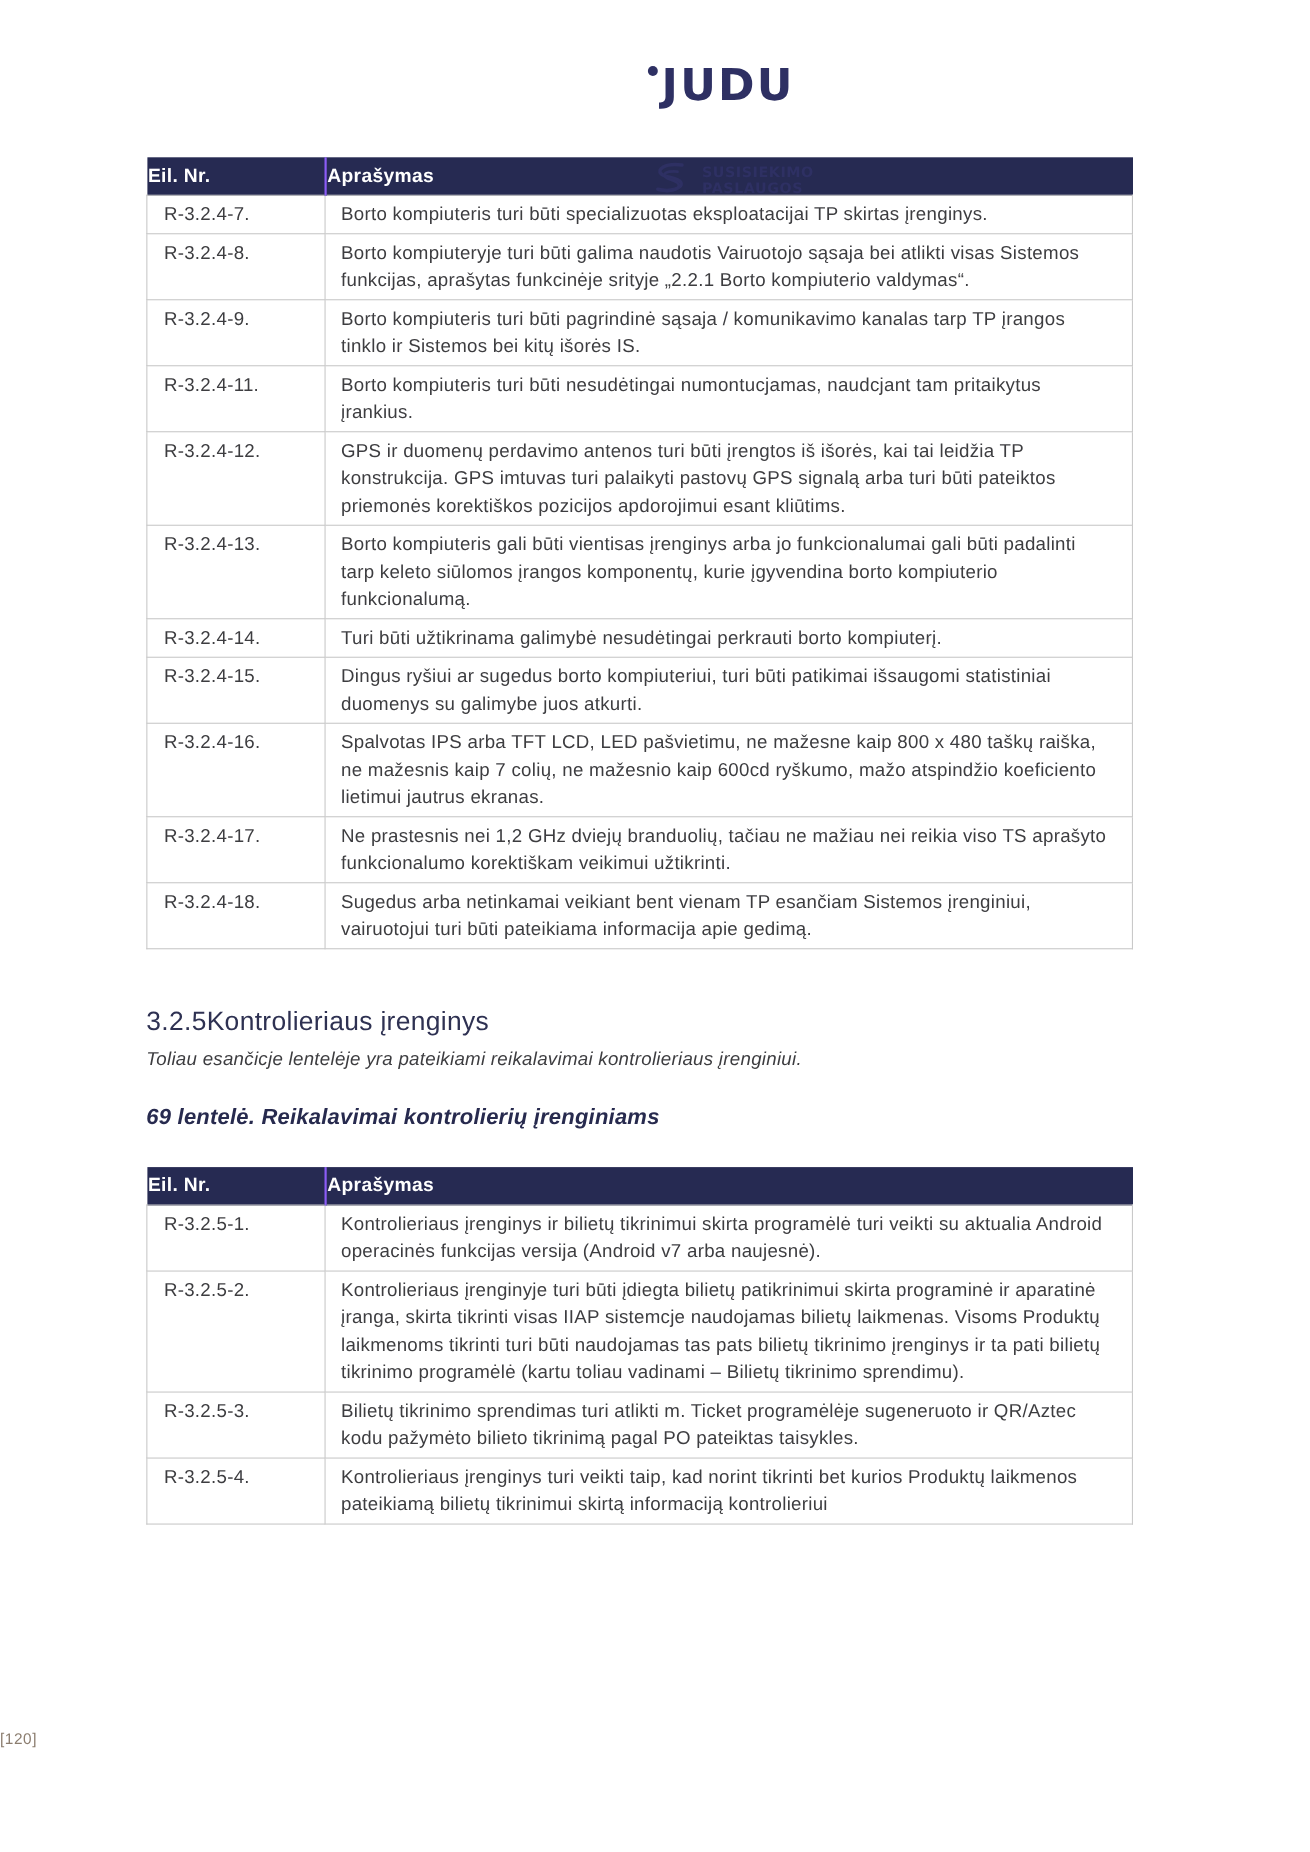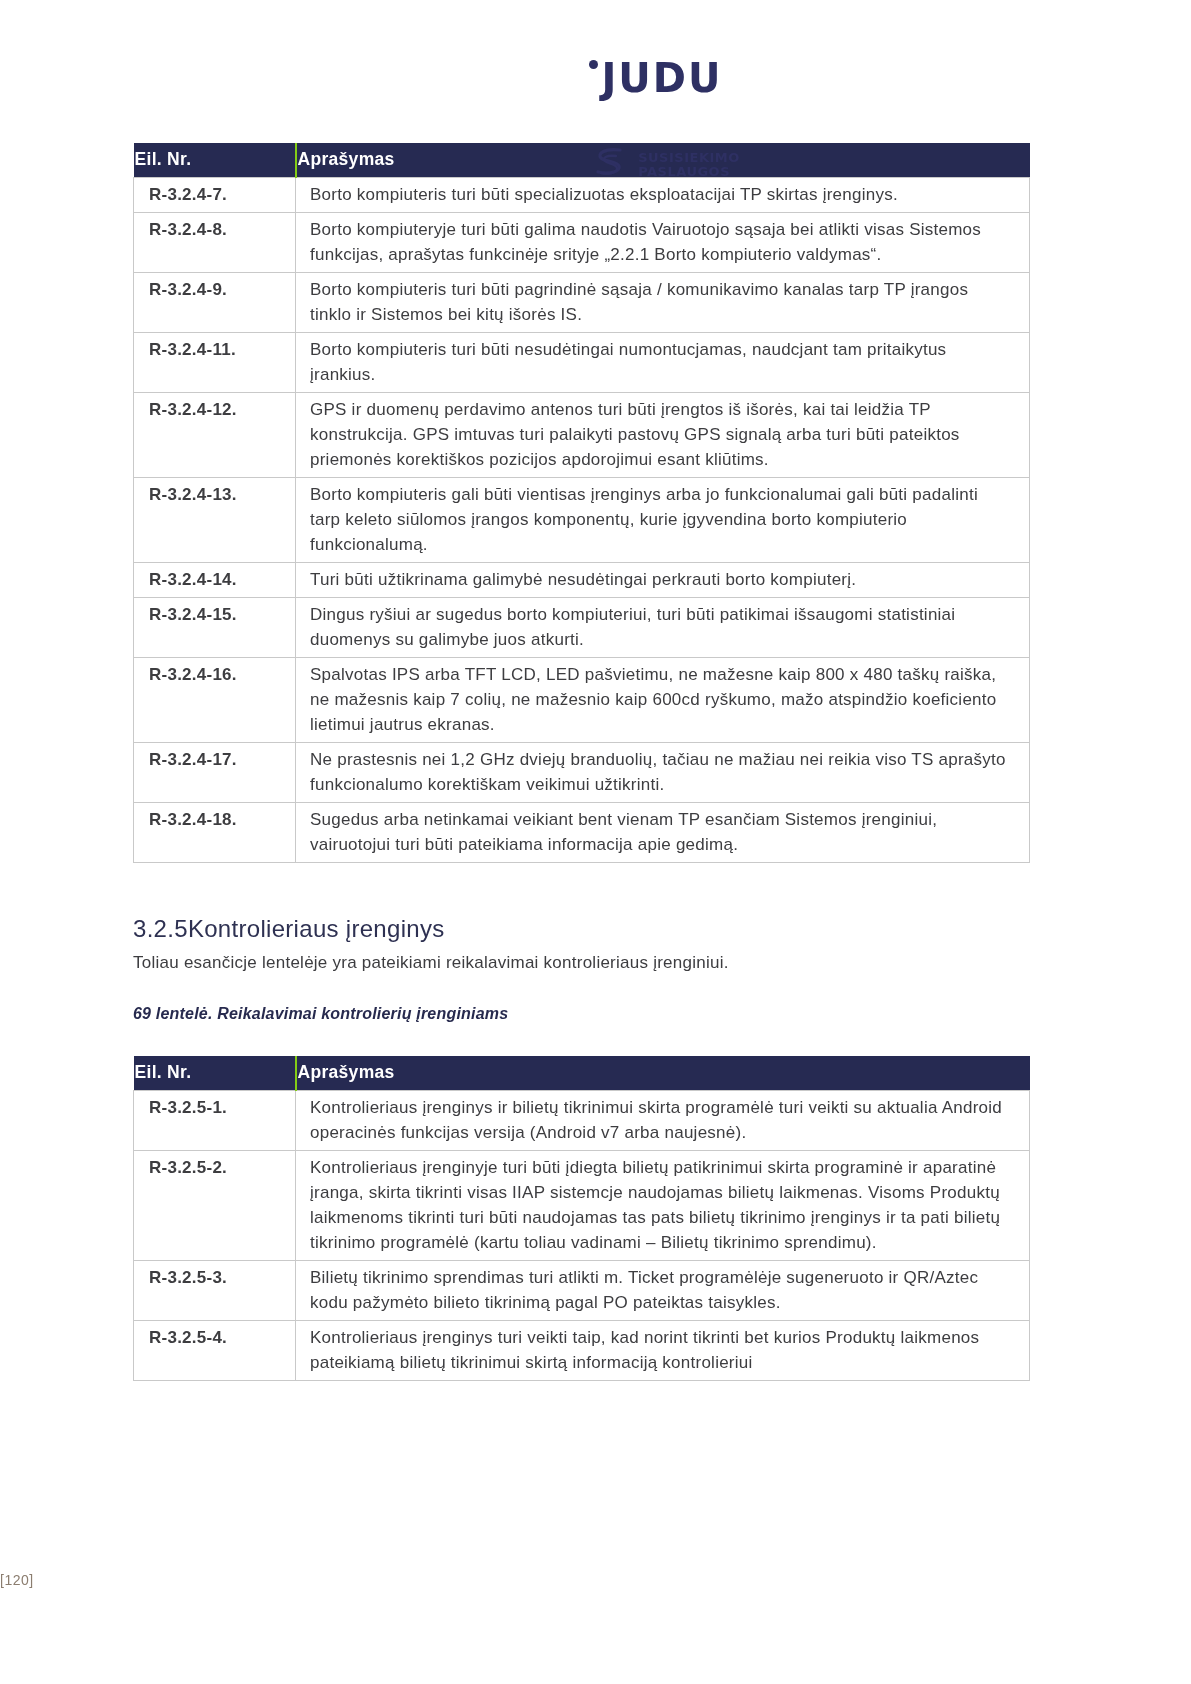--- a/index.html
+++ b/index.html
@@ -37,47 +37,47 @@
   
   table.req-table{
     width:897px;border-collapse:collapse;table-layout:fixed;
     margin-top:33px;
   }
   table.req-table th{
     background:#262a52;color:#ffffff;text-align:left;
     font-size:17.5px;font-weight:700;letter-spacing:0.3px;
     padding:6px 14px 7px 1px;
   }
-  table.req-table th.col-desc{border-left:2px solid #84cc16;}
+  table.req-table th.col-desc{border-left:2px solid #8b5cf6;}
   table.req-table col.c1{width:162px;}
   table.req-table td{
     border:1px solid #c9c9c9;
     vertical-align:top;
     font-size:17px;line-height:25px;letter-spacing:0.25px;
     padding:4px 14px 5px 15px;
     color:#3d3d40;
     word-wrap:break-word;
   }
   table.req-table td.cell-desc{padding:4px 20px 5px 14px;}
-  table.req-table tr td:first-child{border-top-color:#c9c9c9;font-weight:bold;}
+  table.req-table tr td:first-child{border-top-color:#c9c9c9;}
 
   
   .section-heading{
     margin:52px 0 0 133px;
     display:flex;align-items:flex-start;
     color:#2e3152;font-weight:400;
     font-size:24px;letter-spacing:0.3px;
   }
   .intro{
     margin:7px 0 0 133px;width:897px;
-    font-size:17px;line-height:25px;letter-spacing:0.25px;color:#3d3d40;
+    font-size:17px;line-height:25px;letter-spacing:0.25px;color:#3d3d40;font-style:italic;
   }
   .table-caption{
     margin:30px 0 0 133px;width:897px;
-    font-size:16px;font-weight:700;font-style:italic;
+    font-size:20px;font-weight:700;font-style:italic;
     color:#272a4e;letter-spacing:0.2px;
   }
   .table2{margin-top:12px;}
 
   
   .page-footer{
     position:absolute;left:0;right:0;top:1572px;
     font-size:14px;color:#8b7d6f;letter-spacing:0.5px;
   }
 </style>

